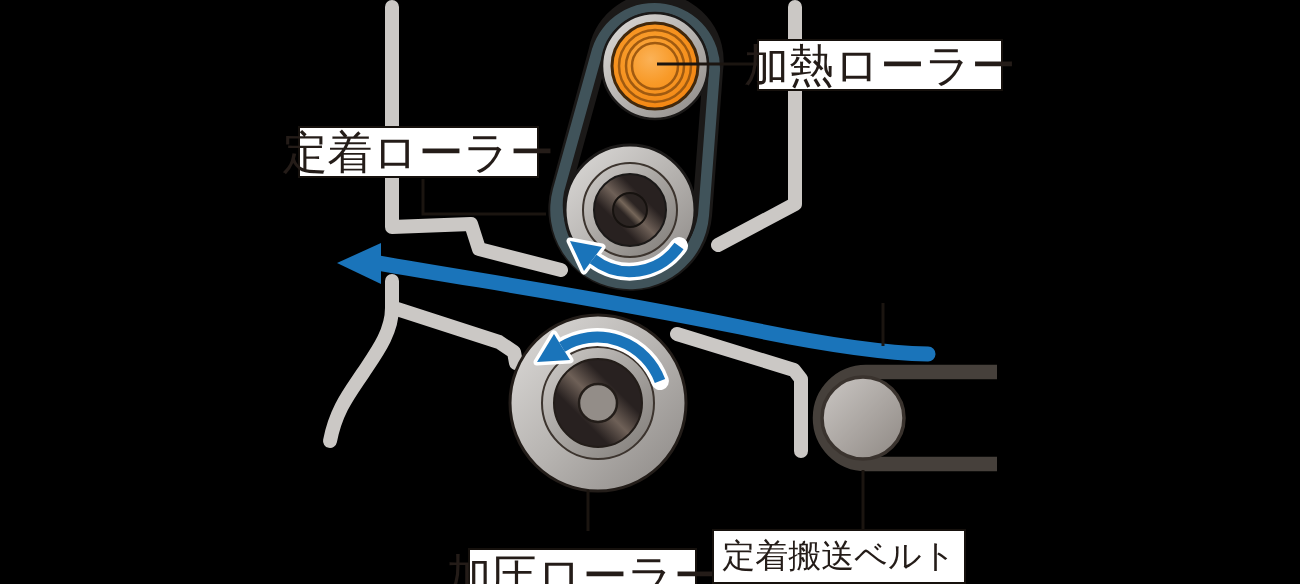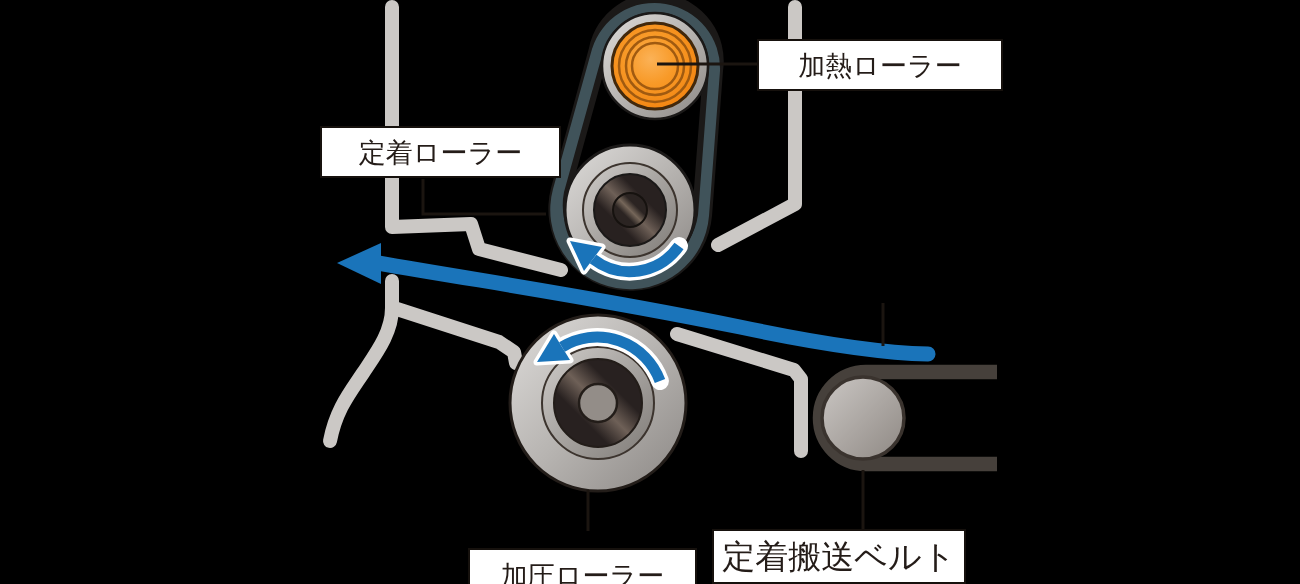--- a/index.html
+++ b/index.html
@@ -32,22 +32,22 @@
   .band-teal{fill:var(--fuser-belt-teal);fill-rule:evenodd;}
   .rot-under{fill:none;stroke:#ffffff;stroke-width:18;stroke-linecap:round;}
   .rot-head-under{fill:#ffffff;stroke:#ffffff;stroke-width:7;stroke-linejoin:round;}
   .rot-over{fill:none;stroke:var(--paper-path-blue);stroke-width:11;stroke-linecap:butt;}
   .rot-head{fill:var(--paper-path-blue);}
   .leader{fill:none;stroke:var(--leader-line);stroke-width:3;}
   .ring-line{fill:none;stroke:#a05a10;stroke-width:2.5;}
   .label-box{position:absolute;background:var(--label-background);
              border:2px solid var(--label-border);color:var(--label-text);
              display:flex;align-items:center;justify-content:center;
-             font-size:27px;line-height:1;white-space:nowrap;}
-  .label-box.small-text{font-size:33px;}
+             font-size:45px;line-height:1;white-space:nowrap;}
+  .label-box.small-text{font-size:33px;font-family:Liberation Serif, serif;}
 </style>
 </head>
 <body>
 
 <div class="stage">
 
 <svg width="1300" height="584" viewBox="0 0 1300 584">
   <defs>
     <linearGradient id="metalA" x1="0" y1="0" x2="1" y2="1">
       <stop offset="0" stop-color="#dedcda"></stop>
@@ -150,21 +150,21 @@
     <path class="leader" d="M 883,303 L 883,346"></path>
     <path class="leader" d="M 588,490 L 588,531"></path>
     <path class="leader" d="M 863,470 L 863,530"></path>
   </g>
 </svg>
 
 <div class="label-box" style="left:757px;top:39px;width:246px;height:52px;">
   <span>加熱ローラー</span>
 </div>
 
-<div class="label-box" style="left:320px;top:126px;width:241px;height:52px;">
+<div class="label-box" style="left:298px;top:126px;width:241px;height:52px;">
   <span>定着ローラー</span>
 </div>
 
 
 <div class="label-box" style="left:468px;top:548px;width:229px;height:54px;">
   <span>加圧ローラー</span>
 </div>
 
 <div class="label-box small-text" style="left:712px;top:529px;width:254px;height:55px;">
   <span>定着搬送ベルト</span>

